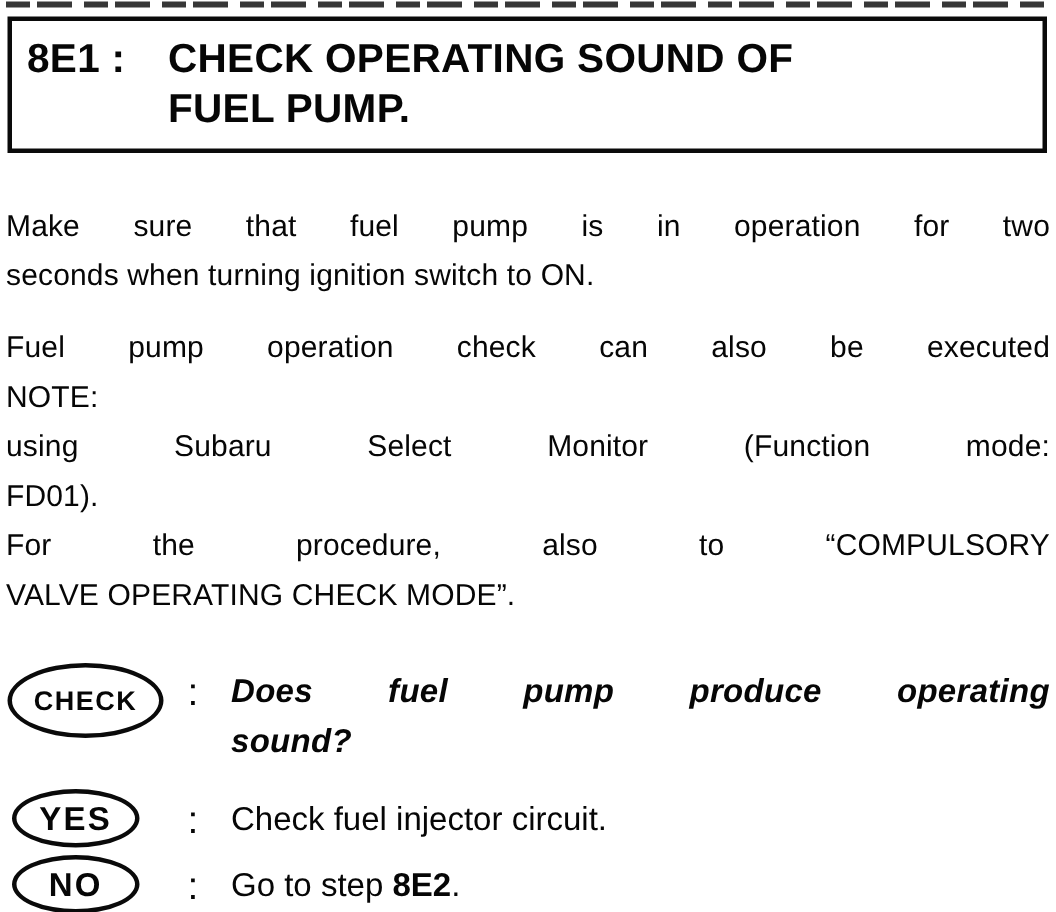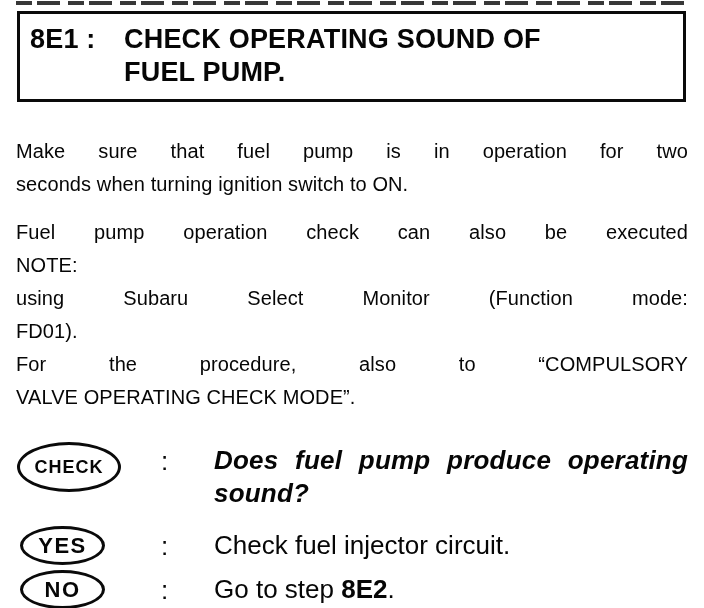--- a/index.html
+++ b/index.html
@@ -5,21 +5,21 @@
   * { margin: 0; padding: 0; box-sizing: border-box; }
   html, body { background: #ffffff; }
   body {
     width: 704px;
     height: 608px;
     position: relative;
     font-family: "Liberation Sans", "DejaVu Sans", sans-serif;
     color: #060606;
     overflow: hidden;
   }
-  .page { padding: 0 16px; }
+  .page { padding: 0 4px; }
 
   
   .scan-line {
     height: 4px;
     margin-top: 1px;
     background: repeating-linear-gradient(90deg,
       #141414 0 16px, transparent 16px 21px,
       #141414 21px 44px, transparent 44px 52px);
     opacity: .85;
   }
@@ -50,21 +50,20 @@
   }
   .j { text-align: justify; text-align-last: justify; }
   .para1 { margin-top: 33px; }
   .note  { margin-top: 15px; }
 
   
   .decision {
     display: grid;
     grid-template-columns: 121px 29px 1fr;
     align-items: flex-start;
-    gap: 24px;
   }
   .decision.check-row { margin-top: 27px; }
   .decision.yes-row   { margin-top: 16px; align-items: center; }
   .decision.no-row    { margin-top: 5px;  align-items: center; }
 
   .badge {
     border: 3.5px solid #0a0a0a;
     border-radius: 50%;
     display: flex;
     align-items: center;
@@ -76,21 +75,21 @@
   .badge-check { width: 104px; height: 50px; font-size: 18px; letter-spacing: 1px; margin-left: 1px; margin-top: 1px; }
   .badge-sm    { width: 85px;  height: 39px; font-size: 22px; letter-spacing: 1.5px; margin-left: 4px; }
 
   .colon {
     font-size: 26px;
     line-height: 33px;
     padding-top: 2px;
   }
   .check-row .colon { padding-top: 4px; }
 
-  .answer { font-size: 26px; line-height: 33px; }
+  .answer { font-size: 22px; line-height: 33px; }
   .answer .bi { font-weight: bold; font-style: italic; letter-spacing: 0.2px; }
   .answer .strong { font-weight: bold; }
   .check-row .answer { padding-top: 3px; }
 </style>
 </head>
 <body>
 
 <div class="page">
 
   <div class="scan-line"></div>

